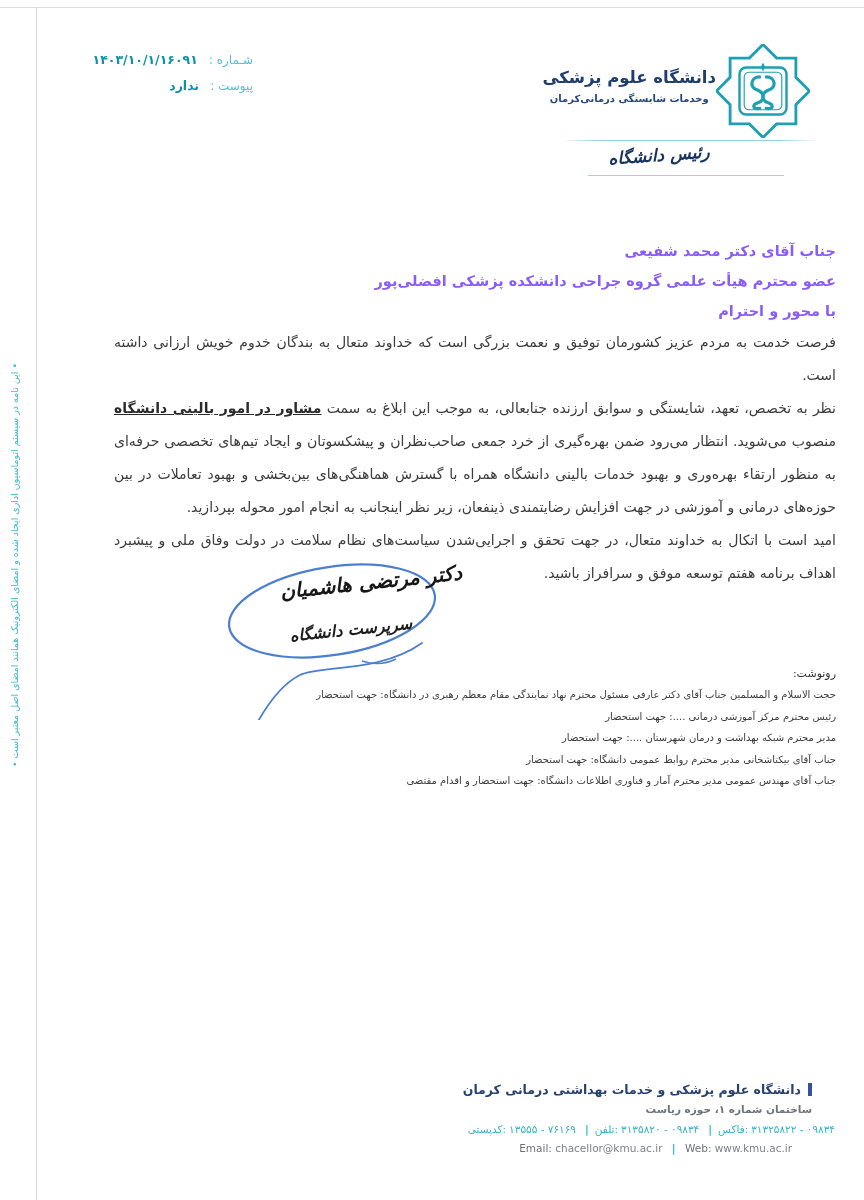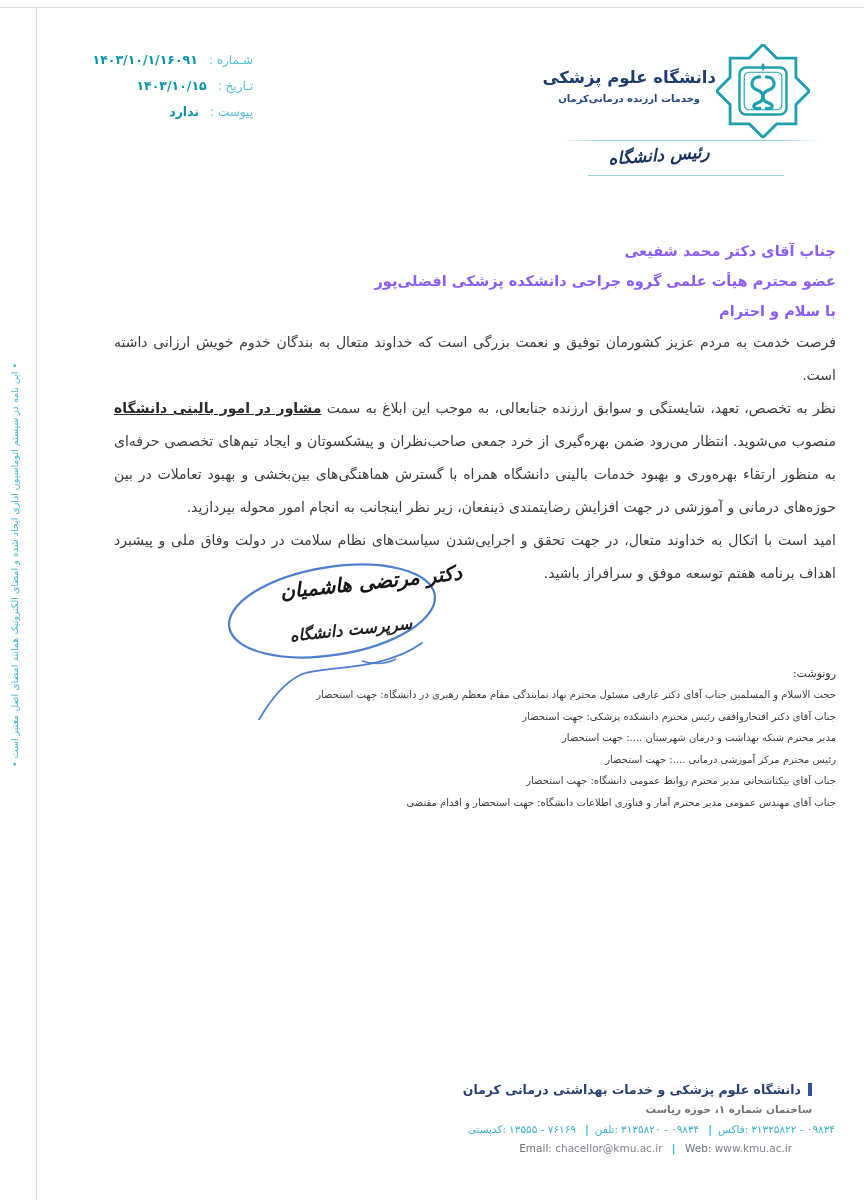--- a/index.html
+++ b/index.html
@@ -88,73 +88,68 @@
   <div class="edge-left"></div>
 
   <div class="side-note">• این نامه در سیستم اتوماسیون اداری ایجاد شده و امضای الکترونیک همانند امضای اصل معتبر است •</div>
 
   <div class="meta">
     <div class="meta-row">
       <span class="meta-label">شـماره :</span>
       <span class="meta-value">۱۴۰۳/۱۰/۱/۱۶۰۹۱</span>
     </div>
     <div class="meta-row">
-      <span class="meta-label">تـاریخ :</span>
-      <span class="meta-value">۱۴۰۳/۱۰/۱۵</span>
-    </div>
-    <div class="meta-row">
       <span class="meta-label">پیوست :</span>
       <span class="meta-value">ندارد</span>
     </div>
   </div>
 
   <div class="header">
     <svg class="logo" viewBox="0 0 100 100">
       <polygon points="50,0.5 64.5,15 85,15 85,35.5 99.5,50 85,64.5 85,85 64.5,85 50,99.5 35.5,85 15,85 15,64.5 0.5,50 15,35.5 15,15 35.5,15" fill="#ffffff" stroke="#1e9fb2" stroke-width="3"></polygon>
       <rect x="25" y="25" width="50" height="50" rx="7" fill="none" stroke="#1e9fb2" stroke-width="2.6"></rect>
       <rect x="30" y="30" width="40" height="40" rx="5" fill="none" stroke="#1e9fb2" stroke-width="1.2"></rect>
       <path d="M50 29 q3.5 -5 0 -9 q-3.5 4 0 9" fill="#1e9fb2"></path>
       <path d="M46.5 35 C37 35 35 46 44 49 C52 52 52 60 44.5 62.5 C38.5 64.5 38.5 69.5 46.5 68.5" fill="none" stroke="#1e9fb2" stroke-width="3.4" stroke-linecap="round"></path>
       <path d="M53.5 35 C63 35 65 46 56 49 C48 52 48 60 55.5 62.5 C61.5 64.5 61.5 69.5 53.5 68.5" fill="none" stroke="#1e9fb2" stroke-width="3.4" stroke-linecap="round"></path>
     </svg>
     <div class="org-names">
       <div class="org-title">دانشگاه علوم پزشکی</div>
-      <div class="org-subtitle">وخدمات ارزنده درمانی‌کرمان</div>
+      <div class="org-subtitle">وخدمات شایستگی درمانی‌کرمان</div>
     </div>
   </div>
   <div class="hr-teal-1"></div>
   <div class="office-cal">رئیس دانشگاه</div>
   <div class="hr-teal-2"></div>
 
   <div class="recipient">
     <div>جناب آقای دکتر محمد شفیعی</div>
     <div>عضو محترم هیأت علمی گروه جراحی دانشکده پزشکی افضلی‌پور</div>
-    <div>با سلام و احترام</div>
+    <div>با محور و احترام</div>
   </div>
 
   <div class="body">
     <p>فرصت خدمت به مردم عزیز کشورمان توفیق و نعمت بزرگی است که خداوند متعال به بندگان خدوم خویش ارزانی داشته است.</p>
     <p><span>نظر به تخصص، تعهد، شایستگی و سوابق ارزنده جنابعالی، به موجب این ابلاغ به سمت </span><span class="hl">مشاور در امور بالینی دانشگاه</span><span> منصوب می‌شوید. انتظار می‌رود ضمن بهره‌گیری از خرد جمعی صاحب‌نظران و پیشکسوتان و ایجاد تیم‌های تخصصی حرفه‌ای به منظور ارتقاء بهره‌وری و بهبود خدمات بالینی دانشگاه همراه با گسترش هماهنگی‌های بین‌بخشی و بهبود تعاملات در بین حوزه‌های درمانی و آموزشی در جهت افزایش رضایتمندی ذینفعان، زیر نظر اینجانب به انجام امور محوله بپردازید.</span></p>
     <p>امید است با اتکال به خداوند متعال، در جهت تحقق و اجرایی‌شدن سیاست‌های نظام سلامت در دولت وفاق ملی و پیشبرد اهداف برنامه هفتم توسعه موفق و سرافراز باشید.</p>
   </div>
 
   <svg class="sig-svg" width="300" height="175" viewBox="0 0 300 175">
     <ellipse cx="120" cy="66" rx="104" ry="44" transform="rotate(-9 120 66)" fill="none" stroke="#4c7fd0" stroke-width="2.2"></ellipse>
     <path d="M210 98 C168 128 108 120 88 130 C70 139 56 158 44 180" fill="none" stroke="#4c7fd0" stroke-width="1.8" stroke-linecap="round"></path>
     <path d="M150 116 q18 6 34 -2" fill="none" stroke="#4c7fd0" stroke-width="1.4"></path>
   </svg>
   <div class="sig-name">دکتر مرتضی هاشمیان</div>
   <div class="sig-title">سرپرست دانشگاه</div>
 
   <div class="cc">
     <div class="cc-label">رونوشت:</div>
     <div class="cc-item">حجت الاسلام و المسلمین جناب آقای دکتر عارفی مسئول محترم نهاد نمایندگی مقام معظم رهبری در دانشگاه: جهت استحضار</div>
-    <div class="cc-item">جناب آقای دکتر افتخاروافقی رئیس محترم دانشکده پزشکی: جهت استحضار</div>
+    <div class="cc-item">رئیس محترم مرکز آموزشی درمانی ....: جهت استحضار</div>
     <div class="cc-item">مدیر محترم شبکه بهداشت و درمان شهرستان ....: جهت استحضار</div>
-    <div class="cc-item">رئیس محترم مرکز آموزشی درمانی ....: جهت استحضار</div>
     <div class="cc-item">جناب آقای بیکتاشخانی مدیر محترم روابط عمومی دانشگاه: جهت استحضار</div>
     <div class="cc-item">جناب آقای مهندس عمومی مدیر محترم آمار و فناوری اطلاعات دانشگاه: جهت استحضار و اقدام مقتضی</div>
   </div>
 
   <div class="footer">
     <div class="f-title-row">
       <span class="f-bar"></span>
       <span class="f-org">دانشگاه علوم پزشکی و خدمات بهداشتی درمانی کرمان</span>
     </div>
     <div class="f-addr2">ساختمان شماره ۱، حوزه ریاست</div>

